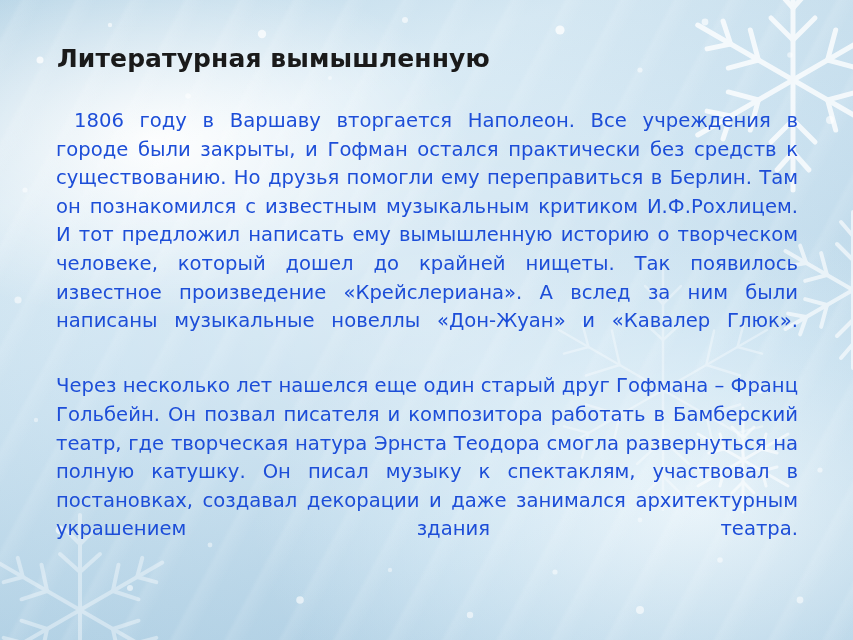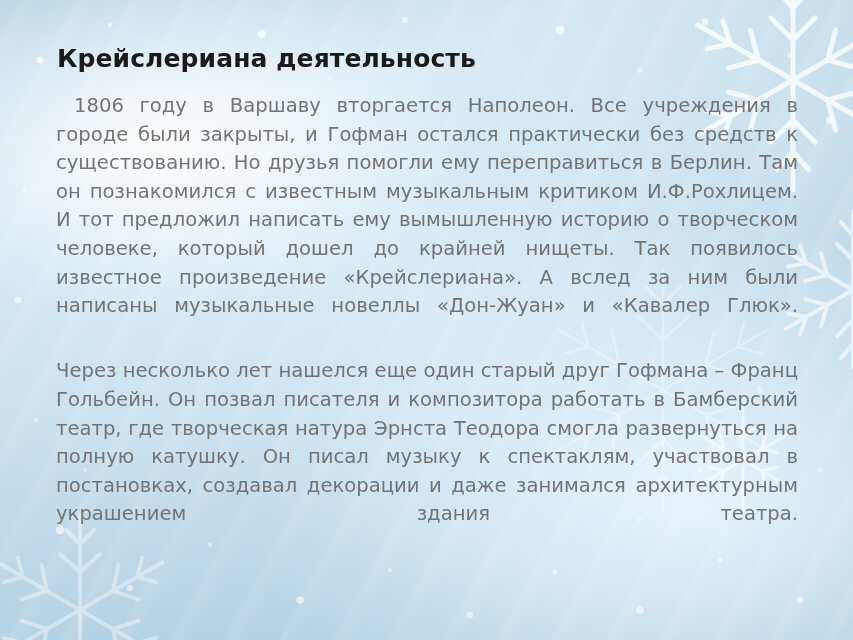--- a/index.html
+++ b/index.html
@@ -85,25 +85,25 @@
     top: 44px;
     font-size: 25px;
     font-weight: bold;
     color: #1a1a1a;
     letter-spacing: 0.1px;
     white-space: nowrap;
   }
   .body-block {
     position: absolute;
     left: 56px;
-    top: 92px;
+    top: 107px;
     width: 742px;
     font-size: 19.6px;
     line-height: 28.6px;
-    color: #737373;
+    color: #1d4ed8;
     text-align: justify;
     text-justify: inter-word;
   }
   .para {
     margin: 0;
     text-align: justify;
   }
   .para.p1 {
     text-indent: 18px;
   }
@@ -237,20 +237,20 @@
       <circle cx="800" cy="600" r="3.4" opacity="0.55"></circle>
       <circle cx="820" cy="470" r="2.6" opacity="0.5"></circle>
       <circle cx="760" cy="390" r="3.6" opacity="0.45"></circle>
       <circle cx="700" cy="470" r="2.0" opacity="0.4"></circle>
       <circle cx="640" cy="520" r="2.4" opacity="0.4"></circle>
       <circle cx="85" cy="470" r="2.0" opacity="0.4"></circle>
     </g>
   </svg>
 
   <div class="content">
-    <div class="title">Крейслериана деятельность</div>
+    <div class="title">Литературная вымышленную</div>
     <div class="body-block">
       <p class="para p1">  1806 году в Варшаву вторгается Наполеон. Все учреждения в городе были закрыты, и Гофман остался практически без средств к существованию. Но друзья помогли ему переправиться в Берлин. Там он познакомился с известным музыкальным критиком И.Ф.Рохлицем. И тот предложил написать ему вымышленную историю о творческом человеке, который дошел до крайней нищеты. Так появилось известное произведение «Крейслериана». А вслед за ним были написаны музыкальные новеллы «Дон-Жуан» и «Кавалер Глюк».</p>
       <p class="para p2">Через несколько лет нашелся еще один старый друг Гофмана – Франц Гольбейн. Он позвал писателя и композитора работать в Бамберский театр, где творческая натура Эрнста Теодора смогла развернуться на полную катушку. Он писал музыку к спектаклям, участвовал в постановках, создавал декорации и даже занимался архитектурным украшением здания театра.</p>
     </div>
   </div>
 
 </div>
 
 </body></html>

